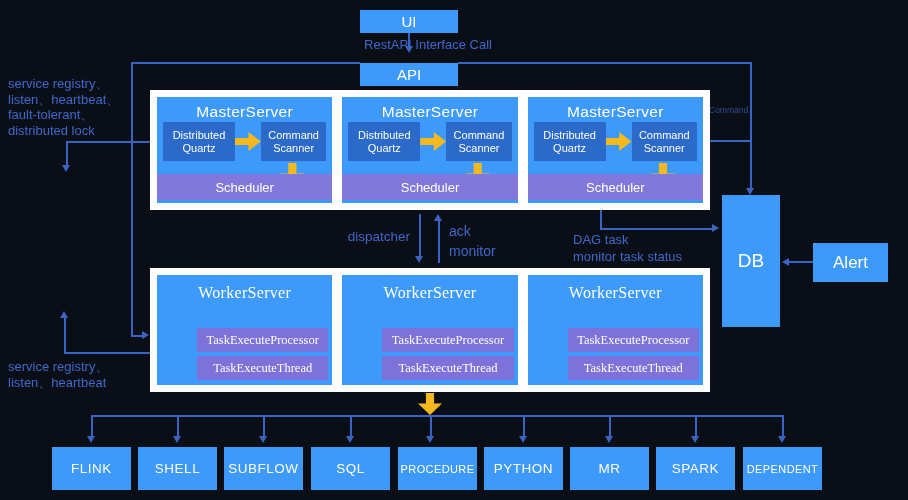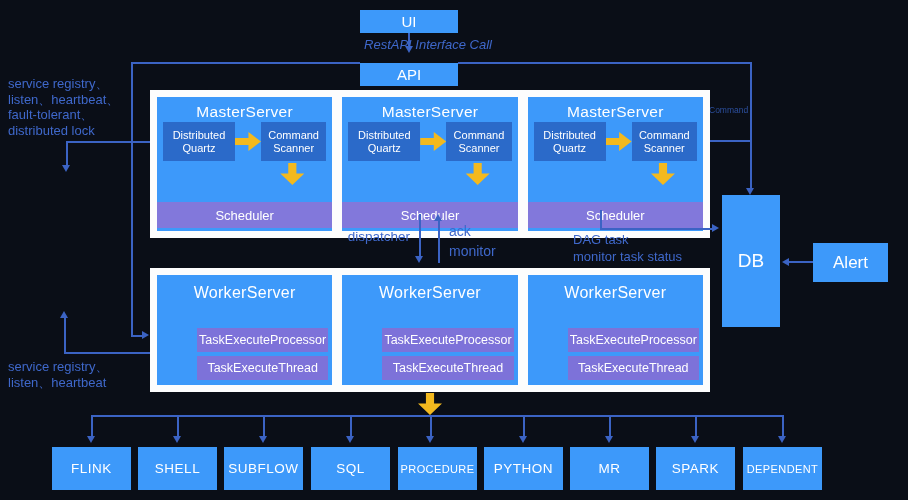--- a/index.html
+++ b/index.html
@@ -68,21 +68,21 @@
 </head>
 <body>
 
 <div class="canvas">
 
   <div class="bluebox" style="left:360px;top:10px;width:98px;height:23px;font-size:15px;">UI</div>
 
   <div class="line vline" style="left:408px;top:33px;height:15px;width:2px;"></div>
   <div class="ah down" style="left:405px;top:46px;"></div>
 
-  <div class="note" style="left:330px;top:37px;width:196px;text-align:center;font-style:italic;">RestAPI Interface Call</div>
+  <div class="note" style="left:330px;top:37px;width:196px;text-align:center;">RestAPI Interface Call</div>
 
   <div class="bluebox" style="left:360px;top:53px;width:98px;height:23px;font-size:15px;margin-top:10px;">API</div>
 
   <div class="line hline" style="left:131px;top:62px;width:229px;"></div>
   <div class="line hline" style="left:458px;top:62px;width:292px;"></div>
 
   <div class="line vline" style="left:131px;top:62px;height:274px;"></div>
   <div class="line hline" style="left:131px;top:335px;width:12px;"></div>
   <div class="ah right" style="left:142px;top:331px;"></div>
 
@@ -106,21 +106,21 @@
 
   <div class="ah up" style="left:60px;top:311px;"></div>
   <div class="line vline" style="left:64px;top:317px;height:35px;"></div>
   <div class="line hline" style="left:64px;top:352px;width:86px;"></div>
 
   <div class="note" style="left:8px;top:359px;width:140px;">
     <span>service registry、</span>
     <span>listen、heartbeat</span>
   </div>
 
-  <div class="server-container" style="top:90px;height:148px;">
+  <div class="server-container" style="top:90px;height:120px;">
 
     <div class="server-box">
       <div class="server-title">MasterServer</div>
       <div class="quartz-row">
         <div class="inner-box">Distributed Quartz</div>
         <div class="yarrow-right" style="position:relative;flex:none;"></div>
         <div class="inner-box" style="width:70px;">Command Scanner</div>
       </div>
       <div class="yarrow-down" style="right:28px;top:66px;"></div>
       <div class="sched-bar">Scheduler</div>
@@ -169,21 +169,21 @@
     <span>monitor task status</span>
   </div>
 
   <div class="bluebox" style="left:722px;top:195px;width:58px;height:132px;font-size:19px;">DB</div>
 
   <div class="ah left" style="left:782px;top:258px;"></div>
   <div class="line hline" style="left:789px;top:261px;width:24px;"></div>
 
   <div class="bluebox" style="left:813px;top:243px;width:75px;height:39px;font-size:17px;">Alert</div>
 
-  <div class="server-container" style="top:268px;height:124px;">
+  <div class="server-container" style="top:268px;height:124px;font-family:Liberation Serif, serif;">
 
     <div class="server-box">
       <div class="server-title" style="font-size:16px;padding-top:9px;">WorkerServer</div>
       <div class="task-bar" style="top:53px;">TaskExecuteProcessor</div>
       <div class="task-bar" style="top:81px;">TaskExecuteThread</div>
     </div>
 
     <div class="server-box">
       <div class="server-title" style="font-size:16px;padding-top:9px;">WorkerServer</div>
       <div class="task-bar" style="top:53px;">TaskExecuteProcessor</div>

